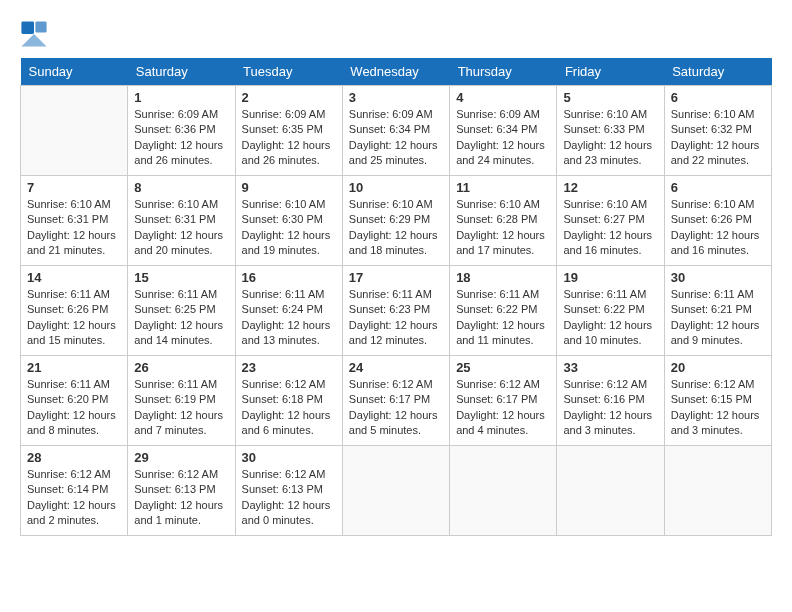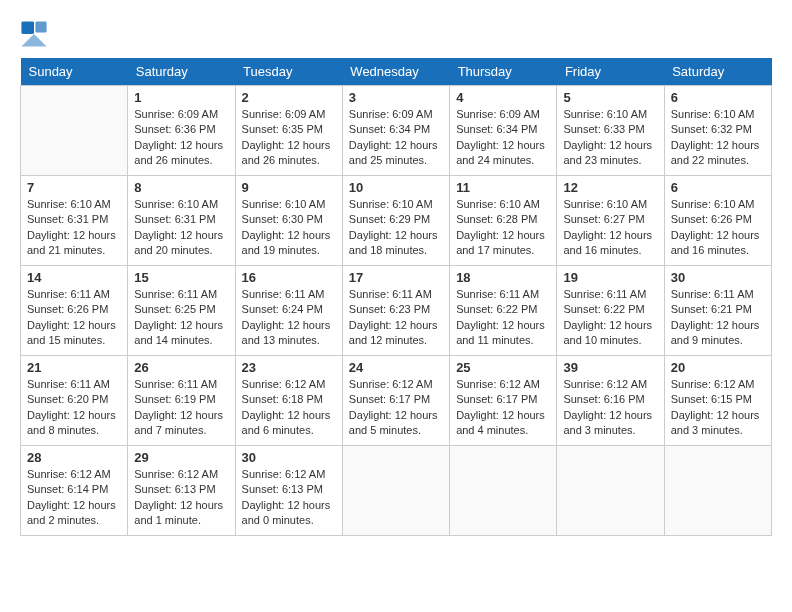--- a/index.html
+++ b/index.html
@@ -267,21 +267,21 @@
 Sunset: 6:17 PM
 Daylight: 12 hours and 5 minutes.</div>
         </td>
         <td>
           <span class="day-number">25</span>
           <div class="day-info" style="white-space: pre-line;">Sunrise: 6:12 AM
 Sunset: 6:17 PM
 Daylight: 12 hours and 4 minutes.</div>
         </td>
         <td>
-          <span class="day-number">39</span>
+          <span class="day-number">33</span>
           <div class="day-info" style="white-space: pre-line;">Sunrise: 6:12 AM
 Sunset: 6:16 PM
 Daylight: 12 hours and 3 minutes.</div>
         </td>
         <td>
           <span class="day-number">20</span>
           <div class="day-info" style="white-space: pre-line;">Sunrise: 6:12 AM
 Sunset: 6:15 PM
 Daylight: 12 hours and 3 minutes.</div>
         </td>

